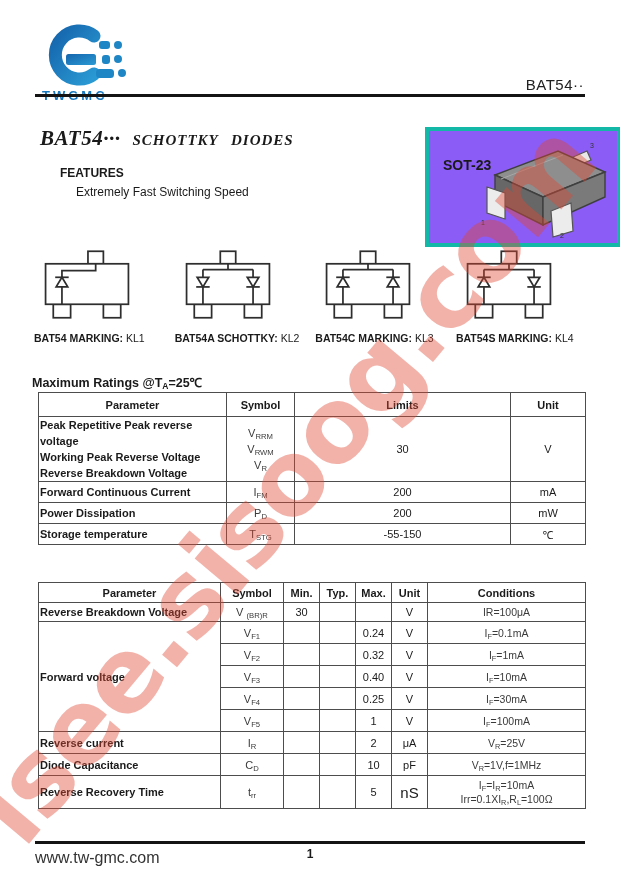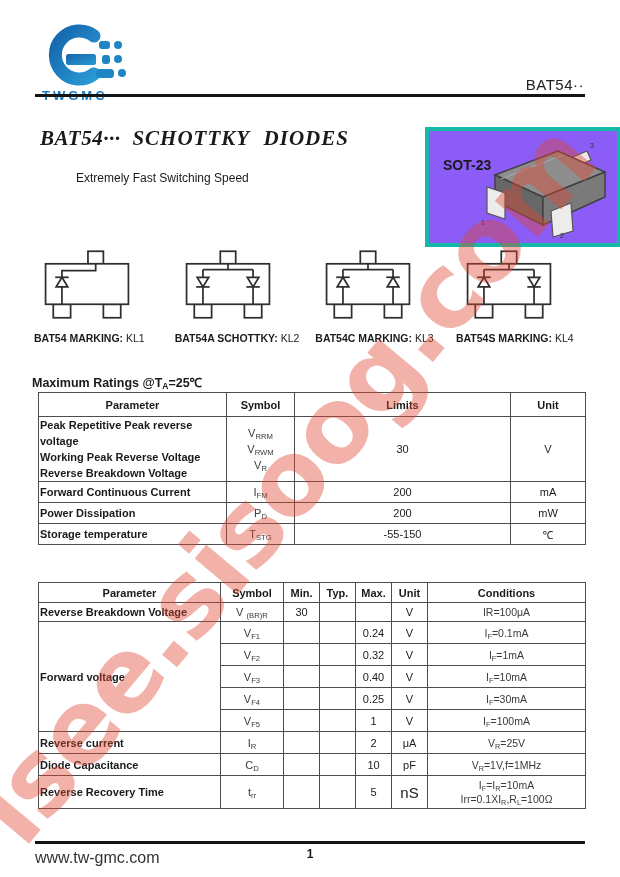--- a/index.html
+++ b/index.html
@@ -11,21 +11,21 @@
   .logo-brand{color:#1878BE;font-weight:bold;font-size:13px;letter-spacing:3px;margin-left:6px;margin-top:-2px;}
   .doc-code{position:absolute;right:36px;top:76px;font-size:15px;letter-spacing:.5px;color:#222;}
   .rule{position:absolute;left:35px;width:550px;height:3px;background:#141414;}
   .rule-top{top:94px;}
   .rule-bottom{top:841px;}
 
   
   .title-row{position:absolute;left:40px;top:126px;display:flex;align-items:baseline;gap:12px;
              font-family:"Liberation Serif",serif;font-style:italic;font-weight:bold;}
   .title-part{font-size:21px;letter-spacing:.5px;}
-  .title-sub{font-size:21px;word-spacing:8px;letter-spacing:1px;font-style:italic;}
+  .title-sub{font-size:15px;word-spacing:8px;letter-spacing:1px;font-style:italic;}
   .features{position:absolute;left:60px;top:166px;}
   .features-h{font-size:12px;font-weight:bold;}
   .features-item{font-size:12px;margin:5px 0 0 16px;}
 
   
   .pkg-box{position:absolute;left:425px;top:127px;width:188px;height:112px;border:4px solid #14b8a6;background:#8b5cf6;}
   .pkg-name{position:absolute;left:14px;top:26px;font-size:14px;font-weight:bold;}
   .pkg-art{position:absolute;right:4px;top:4px;}
 
   
@@ -92,20 +92,21 @@
 
   <div class="doc-code">BAT54··</div>
   <div class="rule rule-top"></div>
 
   <div class="title-row">
     <span class="title-part">BAT54···</span>
     <span class="title-sub">SCHOTTKY  DIODES</span>
   </div>
 
   <div class="features">
+    <div class="features-h">FEATURES</div>
     <div class="features-item">Extremely Fast Switching Speed</div>
   </div>
 
   <div class="pkg-box">
     <div class="pkg-name">SOT-23</div>
     <svg class="pkg-art" width="150" height="104" viewBox="0 0 150 104">
 
       <polygon points="110,22 124,16 128,25 114,31" fill="#e9e9e9" stroke="#555" stroke-width="1.2"></polygon>
 
       <polygon points="32,40 95,16 142,37 80,62" fill="#8e8e8e" stroke="#3f3f3f" stroke-width="1.4"></polygon>

